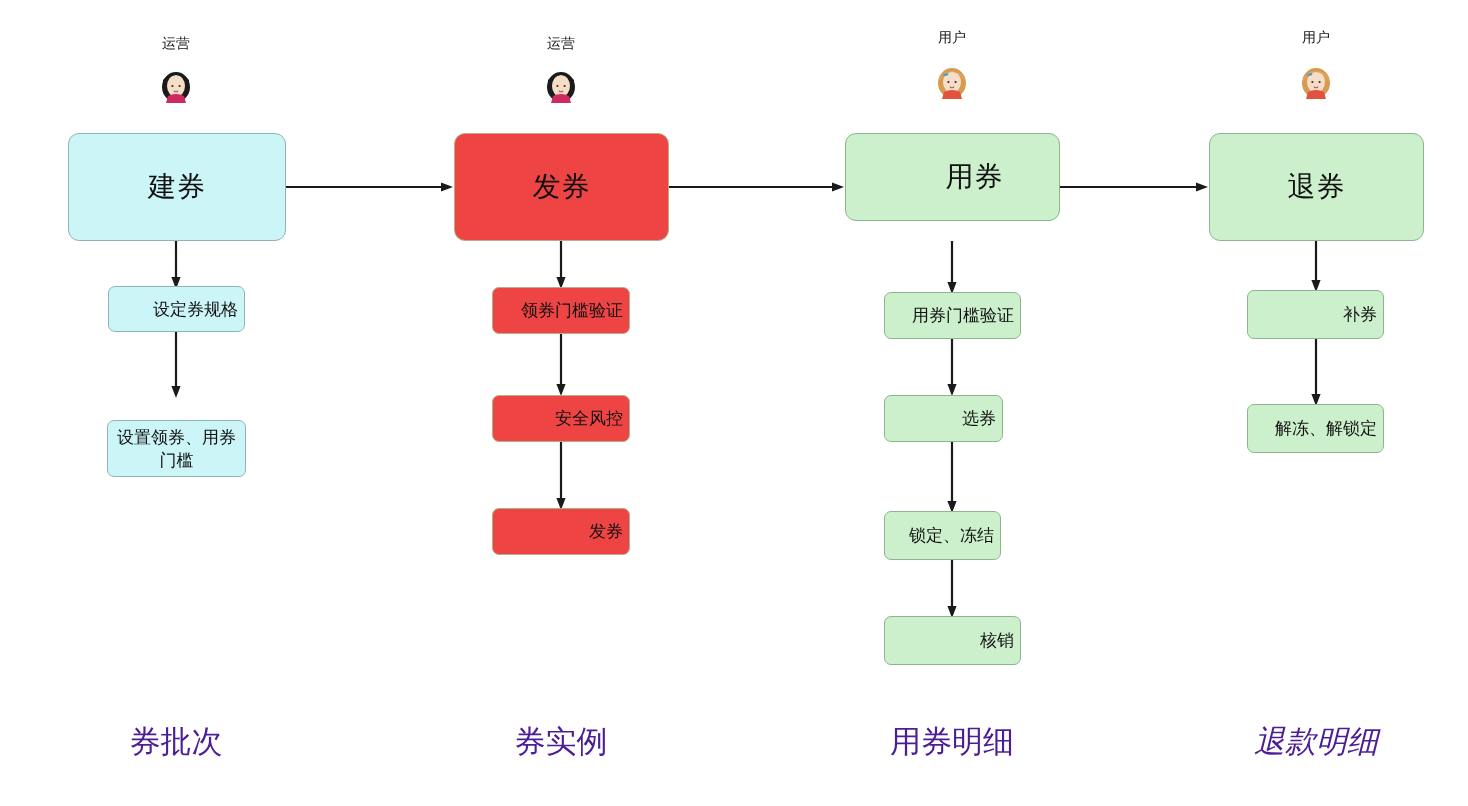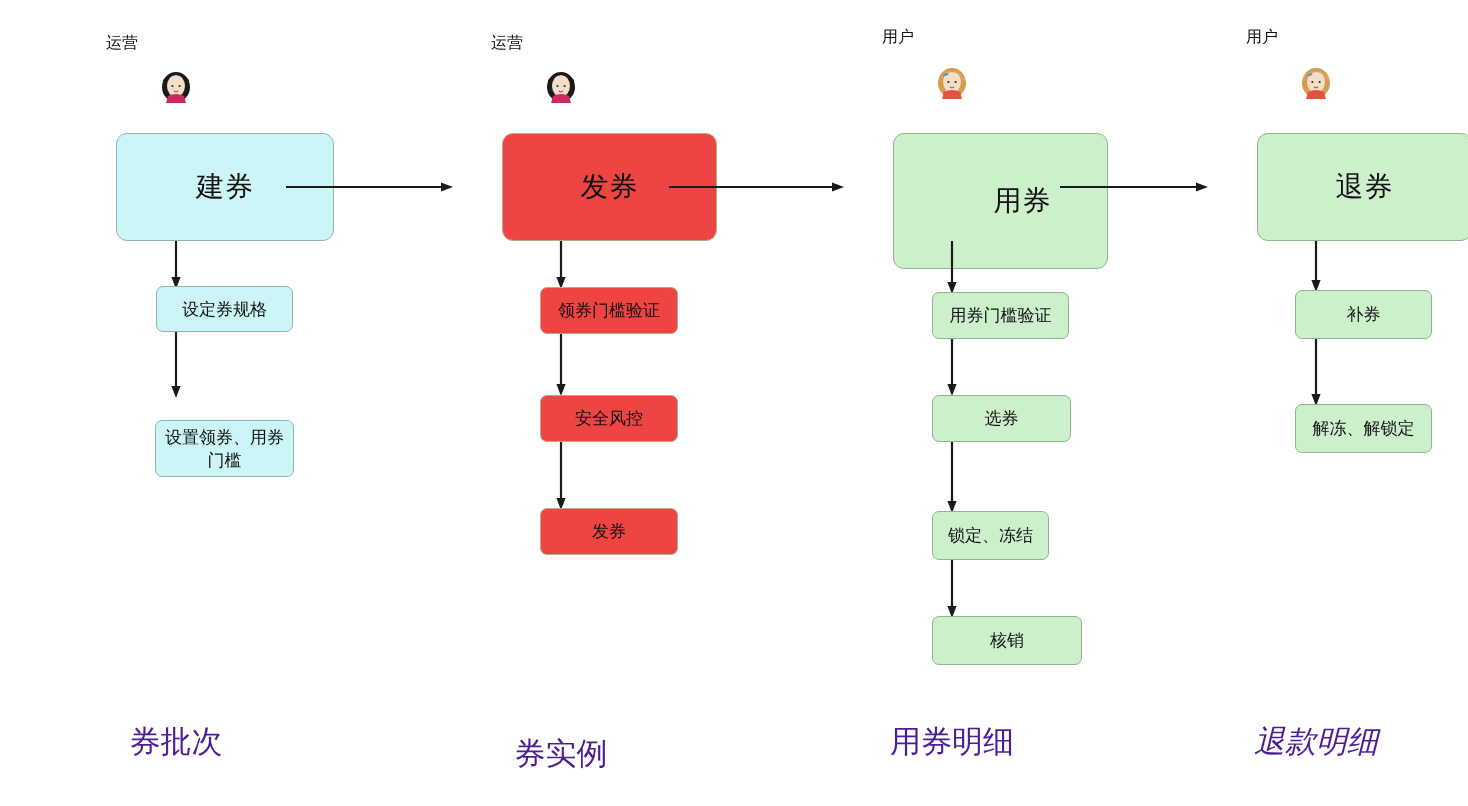--- a/index.html
+++ b/index.html
@@ -15,22 +15,22 @@
     position: relative;
     width: 1468px;
     height: 806px;
     background: #ffffff;
     overflow: hidden;
   }
   .col { position: absolute; top: 0; height: 806px; }
 
   .role-label {
     position: absolute;
-    text-align: left;
-    font-size: 16px;
+    text-align: center;
+    font-size: 14px;
     line-height: 26px;
     color: #111111;
     white-space: nowrap;
   }
   .avatar {
     position: absolute;
     width: 40px;
     height: 40px;
     text-align: center;
     font-size: 34px;
@@ -43,32 +43,32 @@
     position: absolute;
     box-sizing: border-box;
     border: 1px solid #9aa39a;
     border-radius: 9px;
     display: flex;
     align-items: center;
     justify-content: center;
     text-align: center;
     color: #111111;
     box-shadow: 0 0 0 0 rgba(0,0,0,0);
-    margin-left: 48px;
   }
   .node.main {
     border-radius: 11px;
     font-size: 28px;
     letter-spacing: 1px;
   }
   .node.sub {
     font-size: 17px;
     border-radius: 7px;
     padding: 0 6px;
     line-height: 23px;
+    justify-content: flex-end;
   }
 
   .fill-cyan   { background: #ccf5f7; border-color: #8fb5b8; }
   .fill-yellow { background: #ef4444; border-color: #b5ae86; }
   .fill-green  { background: #cdf0cc; border-color: #8fb58c; }
 
   .conn { position: absolute; overflow: visible; }
   .conn line, .conn path { stroke: #1a1a1a; stroke-width: 2.2; fill: none; }
   .conn polygon { fill: #1a1a1a; }
 
@@ -167,77 +167,77 @@
 
     <svg class="conn" style="left:0; top:0; width:1468px; height:806px;">
       <line x1="561" y1="442" x2="561" y2="500"></line>
       <polygon points="561,510 556.4,498 565.6,498"></polygon>
     </svg>
 
     <div class="node sub fill-yellow" style="left:492px; top:508px; width:138px; height:47px;">
       <span>发券</span>
     </div>
 
-    <div class="entity-label" style="left:481px; top:727px; width:160px;margin-top:12px;">券实例</div>
+    <div class="entity-label" style="left:481px; top:727px; width:160px;">券实例</div>
   </div>
 
   <div class="col">
 
     <div class="role-label" style="left:882px; top:24px; width:140px;">用户</div>
 
     <div class="avatar" style="left:932px; top:62px;">
       <svg width="40" height="40" viewBox="0 0 40 40">
         <ellipse cx="20" cy="21" rx="14" ry="15" fill="#d79a4e"></ellipse>
         <ellipse cx="20" cy="20" rx="9" ry="11" fill="#f6ddc8"></ellipse>
         <path d="M7 15 Q20 2 33 15 L33 20 Q27 10 20 10 Q13 10 7 20 Z" fill="#dba45c"></path>
         <path d="M12 30 Q20 26 28 30 L30 37 L10 37 Z" fill="#e2533f"></path>
         <rect x="11" y="11.5" width="5.5" height="2.3" rx="1.1" fill="#4a9fc4" transform="rotate(-14 13.7 12.6)"></rect>
         <circle cx="16.4" cy="20" r="1.1" fill="#3a2b22"></circle>
         <circle cx="23.6" cy="20" r="1.1" fill="#3a2b22"></circle>
         <path d="M18.2 25 Q20 26.6 21.8 25" stroke="#b3584f" stroke-width="1.1" fill="none" stroke-linecap="round"></path>
       </svg>
     </div>
 
-    <div class="node main fill-green" style="left:845px; top:133px; width:215px; height:136px;padding-left:44px;">
+    <div class="node main fill-green" style="left:845px; top:133px; width:215px; height:88px;padding-left:44px;">
       <span>用券</span>
     </div>
 
     <svg class="conn" style="left:0; top:0; width:1468px; height:806px;">
       <line x1="952" y1="241" x2="952" y2="284"></line>
       <polygon points="952,294 947.4,282 956.6,282"></polygon>
     </svg>
 
     <div class="node sub fill-green" style="left:884px; top:292px; width:137px; height:47px;">
       <span>用券门槛验证</span>
     </div>
 
     <svg class="conn" style="left:0; top:0; width:1468px; height:806px;">
       <line x1="952" y1="339" x2="952" y2="386"></line>
       <polygon points="952,396 947.4,384 956.6,384"></polygon>
     </svg>
 
-    <div class="node sub fill-green" style="left:884px; top:395px; width:139px; height:47px;">
+    <div class="node sub fill-green" style="left:884px; top:395px; width:119px; height:47px;">
       <span>选券</span>
     </div>
 
     <svg class="conn" style="left:0; top:0; width:1468px; height:806px;">
       <line x1="952" y1="442" x2="952" y2="503"></line>
       <polygon points="952,513 947.4,501 956.6,501"></polygon>
     </svg>
 
     <div class="node sub fill-green" style="left:884px; top:511px; width:117px; height:49px;">
       <span>锁定、冻结</span>
     </div>
 
     <svg class="conn" style="left:0; top:0; width:1468px; height:806px;">
       <line x1="952" y1="560" x2="952" y2="608"></line>
       <polygon points="952,618 947.4,606 956.6,606"></polygon>
     </svg>
 
-    <div class="node sub fill-green" style="left:884px; top:616px; width:150px; height:49px;">
+    <div class="node sub fill-green" style="left:884px; top:616px; width:137px; height:49px;">
       <span>核销</span>
     </div>
 
     <div class="entity-label" style="left:872px; top:727px; width:160px;">用券明细</div>
   </div>
 
   <div class="col">
 
     <div class="role-label" style="left:1246px; top:24px; width:140px;">用户</div>
 

